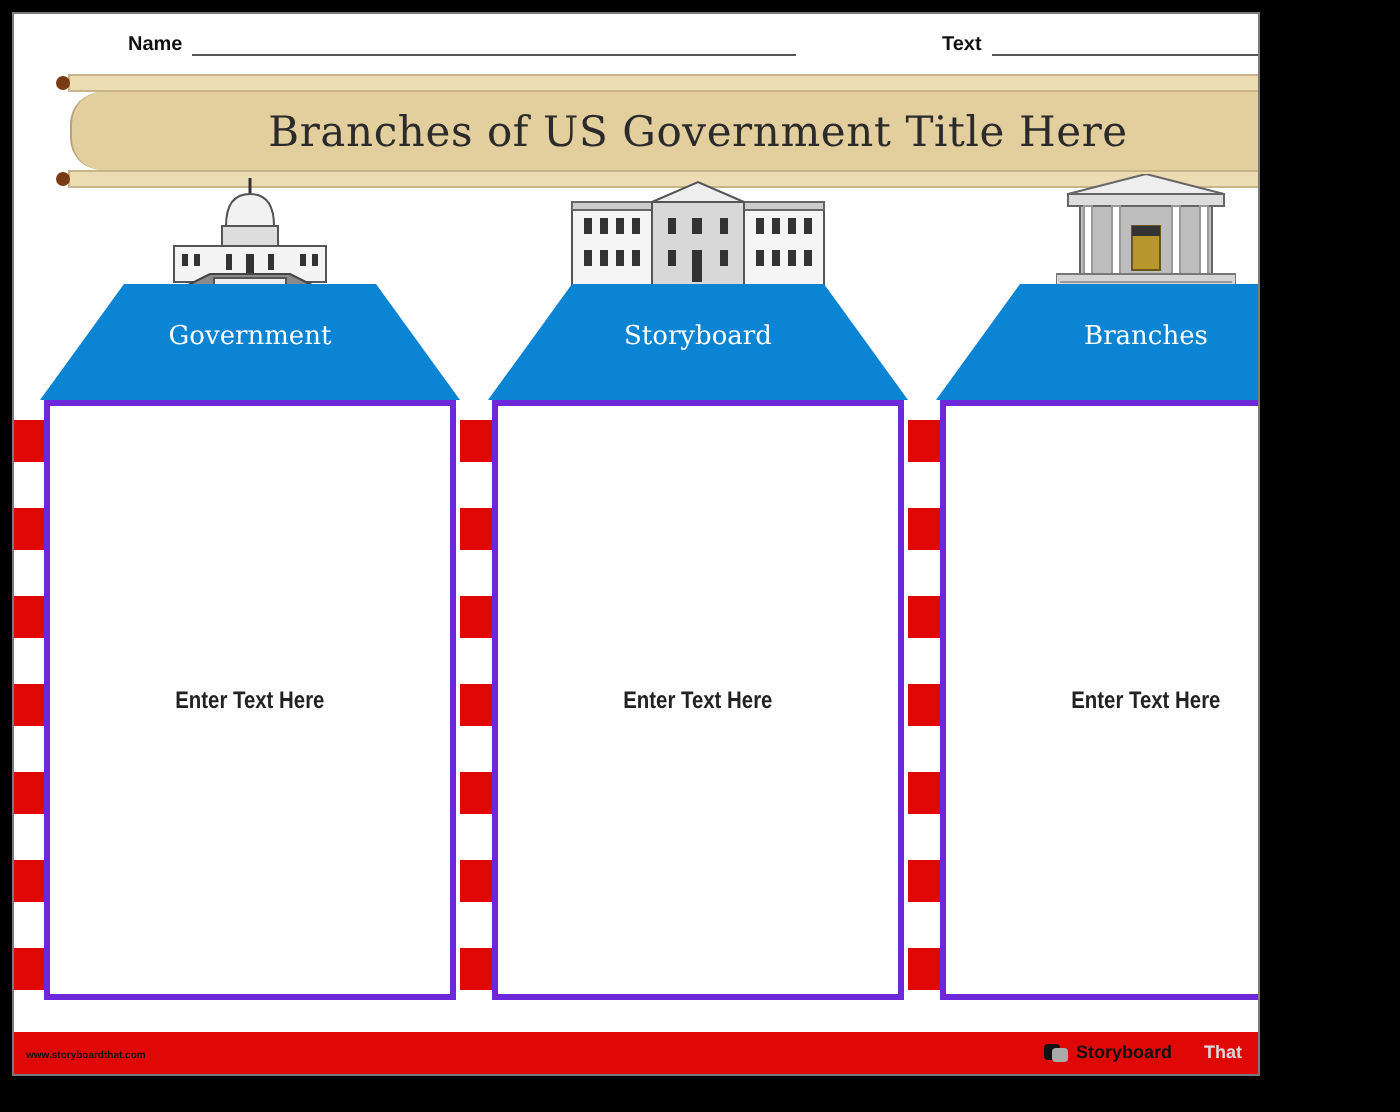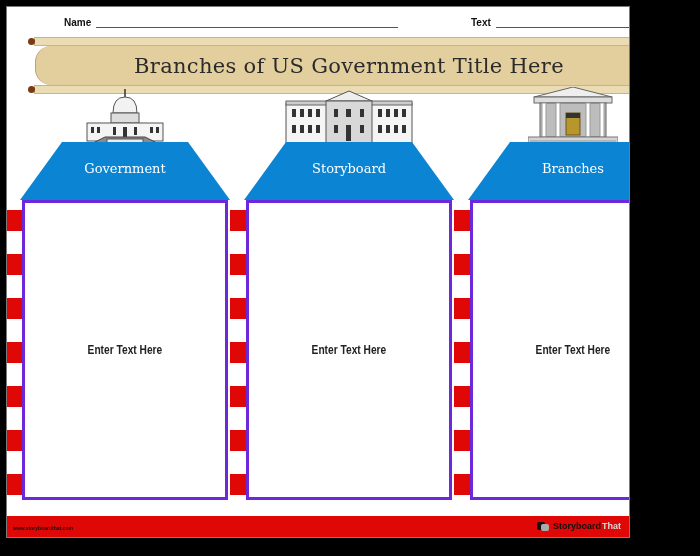--- a/index.html
+++ b/index.html
@@ -156,15 +156,15 @@
     <div class="branch-label">Branches</div>
     <div class="box">
       <span class="enter">Enter Text Here</span>
     </div>
   </div>
 
   <div class="footer-url">www.storyboardthat.com</div>
   <div class="footer-logo">
     <span class="logo-icon"></span>
     <span class="logo-a">Storyboard</span>
-      <span class="logo-b" style="margin-left:-3px;">That</span>
+      <span class="logo-b" style="margin-left:-3px;padding-left:15px;">That</span>
   </div>
 </div>
 
 </body></html>

